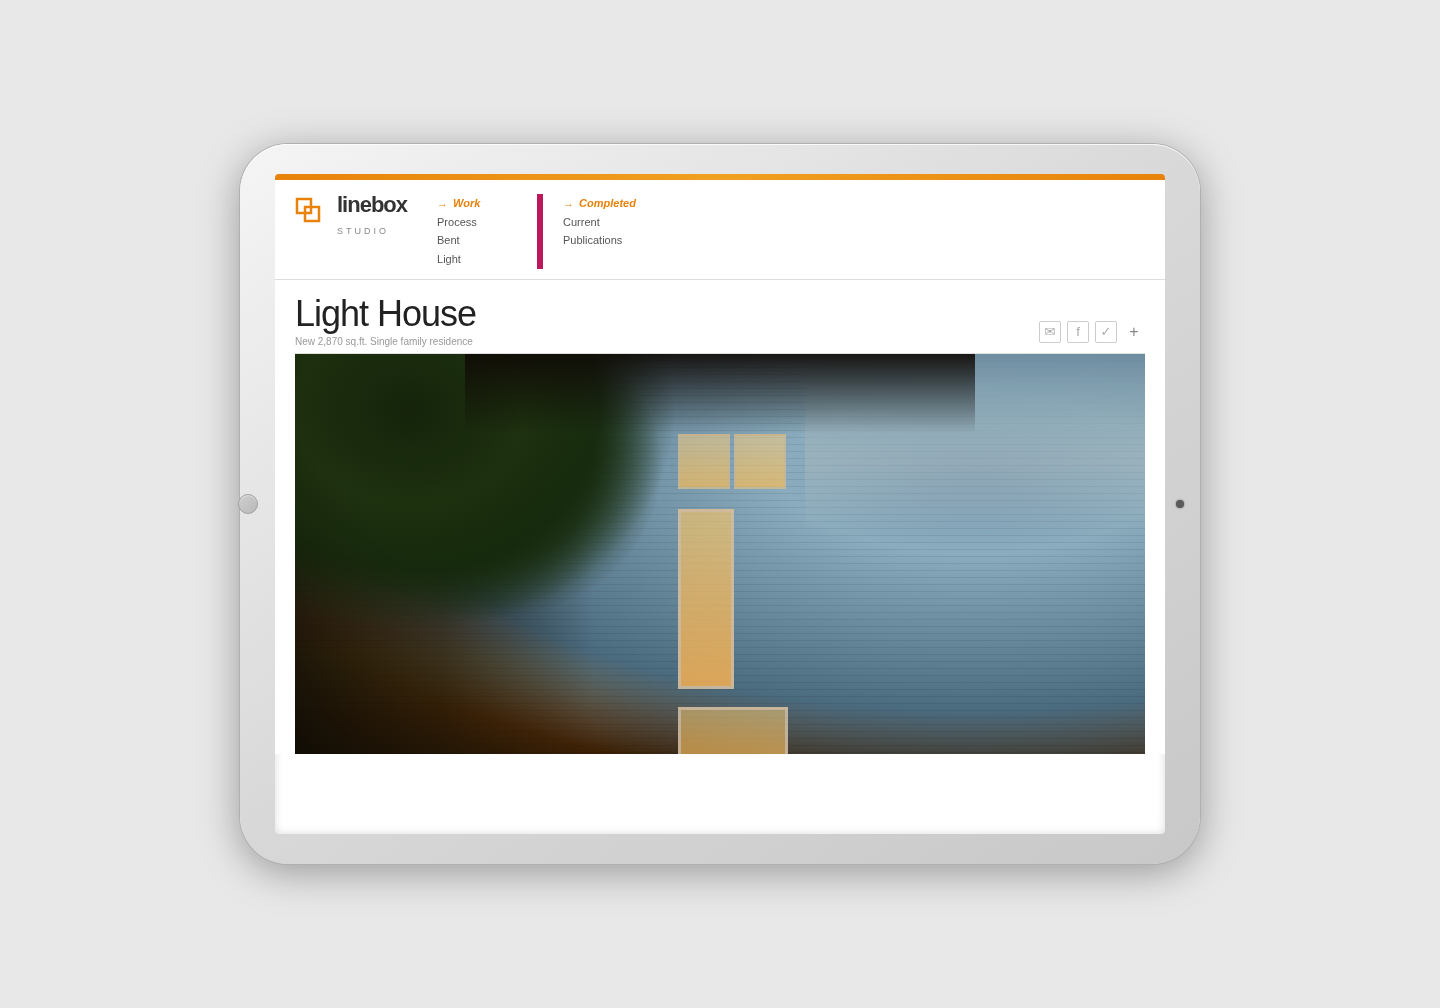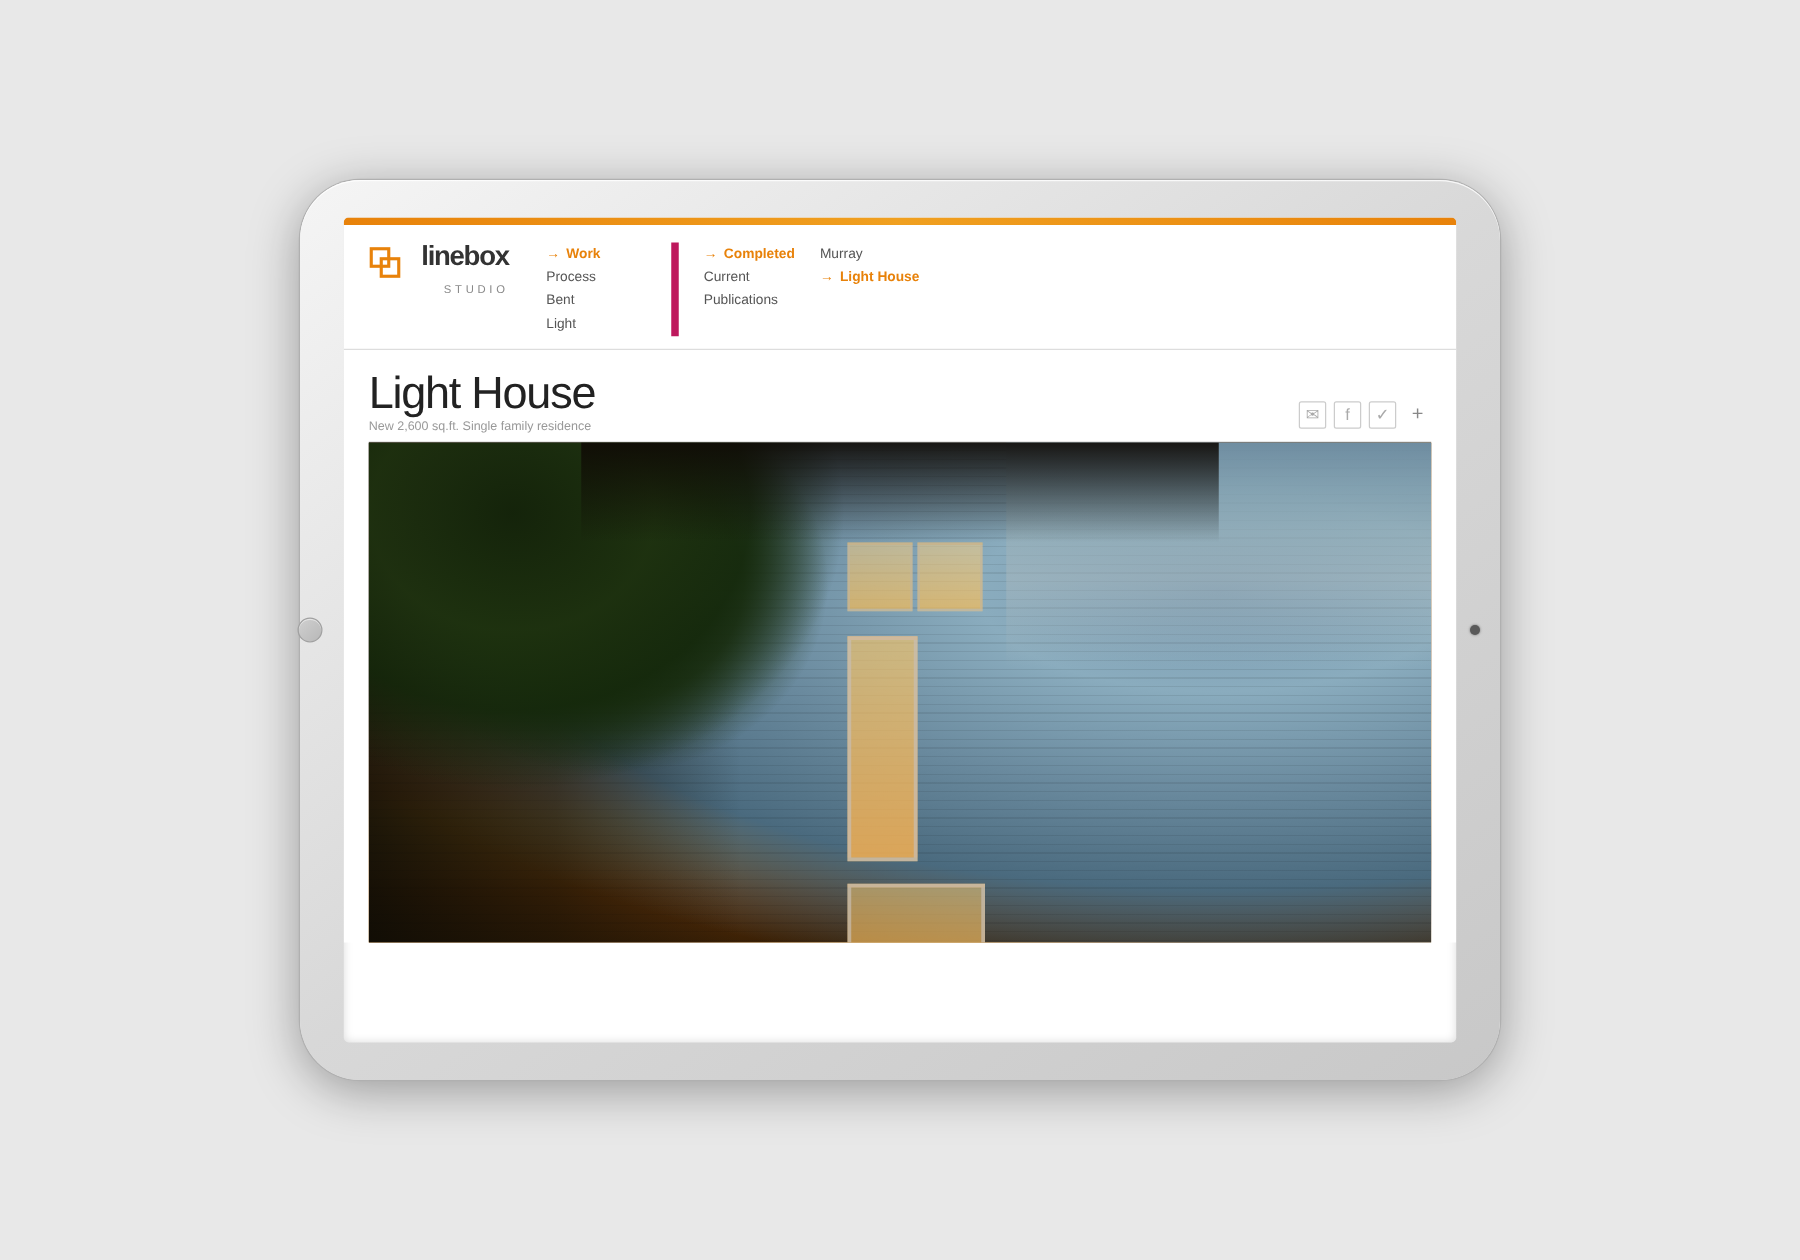--- a/index.html
+++ b/index.html
@@ -105,21 +105,20 @@
       font-size: 22px;
       font-weight: 700;
       color: #333;
       letter-spacing: -1px;
     }
 
     .logo-studio {
       font-size: 9px;
       letter-spacing: 3px;
       color: #888;
-      text-align: right;
       margin-top: 11px;
     }
 
     .nav-columns {
       display: flex;
       flex: 1;
     }
 
     .nav-col {
       min-width: 100px;
@@ -135,20 +134,21 @@
       font-size: 11px;
       color: #555;
       display: block;
       line-height: 1.7;
       cursor: pointer;
     }
 
     .nav-item.active {
       color: #e8820a;
       font-weight: 600;
+      font-style: italic;
     }
 
     .nav-item .arrow {
       color: #e8820a;
       margin-right: 2px;
     }
 
     
     .main-content {
       padding: 0 20px 0 20px;
@@ -393,32 +393,28 @@
         </div>
 
         <div class="nav-col nav-col-divider">
           <a class="nav-item active"><span class="arrow">→</span> Completed</a>
           <a class="nav-item">Current</a>
           <a class="nav-item">Publications</a>
         </div>
 
 
 
-        <div class="nav-col">
-          <a class="nav-item">Murray</a>
-          <a class="nav-item active"><span class="arrow">→</span> Light House</a>
-        </div>
       </div>
     </nav>
 
     <div class="main-content">
       <div class="page-header">
         <div class="page-title-area">
           <h1 class="page-title">Light House</h1>
-          <p class="page-subtitle">New 2,600 sq.ft. Single family residence</p>
+          <p class="page-subtitle">New 2,870 sq.ft. Single family residence</p>
         </div>
         <div class="share-icons">
           <div class="share-icon">✉</div>
           <div class="share-icon">f</div>
           <div class="share-icon">✓</div>
           <div class="share-icon plus">+</div>
         </div>
       </div>
 
       <div class="hero-image">

